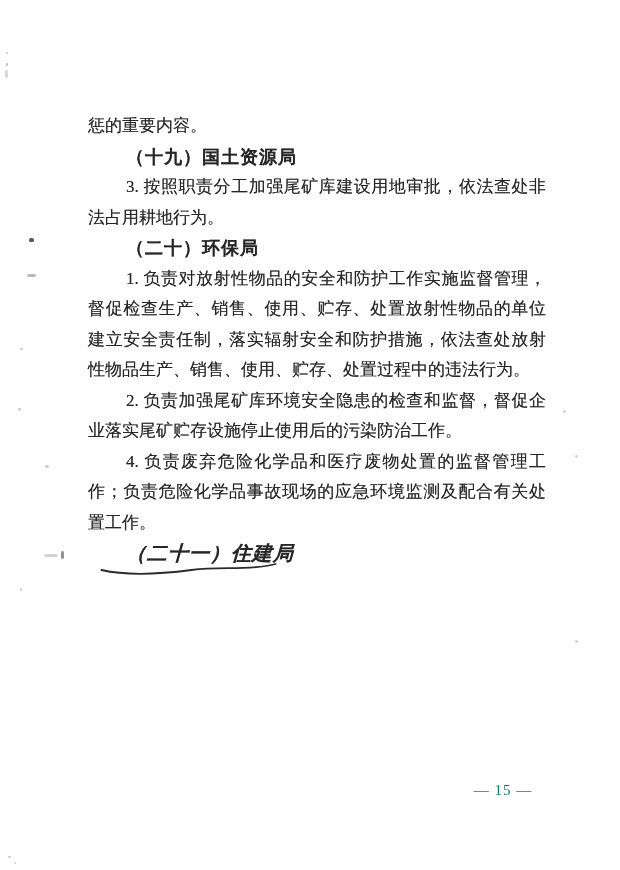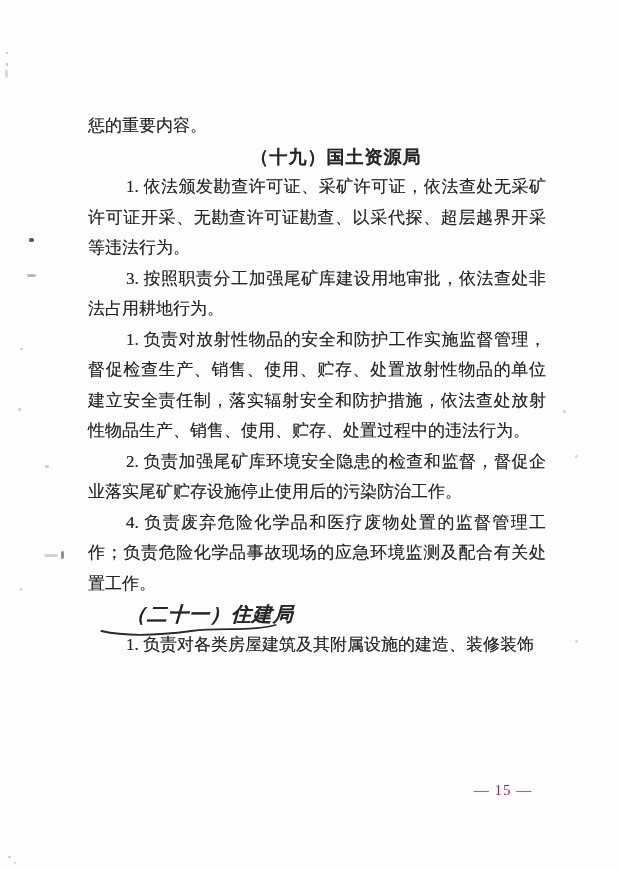--- a/index.html
+++ b/index.html
@@ -18,31 +18,31 @@
     color:#262626;font-size:17px;
   }
   .block{
     margin:0;line-height:30.5px;text-align:justify;
     text-shadow:0 0 0.3px rgba(40,40,40,.55);
   }
   .cont{text-indent:0;}
   .para{text-indent:38px;}
   .head{
     text-indent:38px;font-weight:700;font-size:18px;
-    letter-spacing:1px;text-align:center;
+    letter-spacing:1px;text-align:left;
   }
   .head-hand{
     position:relative;text-indent:38px;font-weight:700;font-style:italic;
     font-size:20px;letter-spacing:1px;text-align:left;
     transform:skewX(-2deg);
   }
   .head-hand svg{position:absolute;left:12px;top:23px;}
   .page-number{
     position:absolute;left:468px;top:782px;width:70px;
-    font-size:15px;color:#be185d;letter-spacing:1px;
+    font-size:15px;color:#0f766e;letter-spacing:1px;
     text-align:center;white-space:nowrap;
   }
   .speck{position:absolute;border-radius:40%;}
   .s1 {left:6px;  top:52px;  width:2px; height:2px;background:#c9c9c9;}
   .s2 {left:6px;  top:63px;  width:2px; height:3px;background:#c0c0c0;}
   .s3 {left:5px;  top:70px;  width:3px; height:8px;background:#bdbdbd;opacity:.6;}
   .s4 {left:29px; top:238px; width:5px; height:4px;background:#5a5a5a;}
   .s5 {left:27px; top:274px; width:9px; height:3px;background:#9a9a9a;opacity:.7;}
   .s6 {left:20px; top:348px; width:3px; height:2px;background:#cccccc;}
   .s7 {left:18px; top:408px; width:3px; height:3px;background:#d0d0d0;}
@@ -57,32 +57,31 @@
   .s16{left:20px; top:588px; width:2px; height:3px;background:#d2d2d2;}
 </style>
 </head>
 <body>
 
 <div class="page">
 
   <div class="content">
     <p class="block cont">惩的重要内容。</p>
     <p class="block head">（十九）国土资源局</p>
-    <p class="block para">1. 依法颁发勘查许可证、采矿许可证，依法查处无采矿许可证开采、无勘查许可证勘查、以采代探、超层越界开采等违法行为。</p>
     <p class="block para">3. 按照职责分工加强尾矿库建设用地审批，依法查处非法占用耕地行为。</p>
+    <p class="block head">（二十）环保局</p>
     <p class="block para">1. 负责对放射性物品的安全和防护工作实施监督管理，督促检查生产、销售、使用、贮存、处置放射性物品的单位建立安全责任制，落实辐射安全和防护措施，依法查处放射性物品生产、销售、使用、贮存、处置过程中的违法行为。</p>
     <p class="block para">2. 负责加强尾矿库环境安全隐患的检查和监督，督促企业落实尾矿贮存设施停止使用后的污染防治工作。</p>
     <p class="block para">4. 负责废弃危险化学品和医疗废物处置的监督管理工作；负责危险化学品事故现场的应急环境监测及配合有关处置工作。</p>
     <p class="block head-hand">
       <span>（二十一）住建局</span>
       <svg width="178" height="16" viewBox="0 0 178 16">
         <path d="M2,9 C28,15 62,13 92,9 C122,5 150,10 176,3" fill="none" stroke="#2a2a2a" stroke-width="1.8" stroke-linecap="round"></path>
       </svg>
     </p>
-    <p class="block para">1. 负责对各类房屋建筑及其附属设施的建造、装修装饰</p>
   </div>
 
   <div class="page-number">— 15 —</div>
 
   <div>
     <span class="speck s1"></span>
     <span class="speck s2"></span>
     <span class="speck s3"></span>
     <span class="speck s4"></span>
     <span class="speck s5"></span>

